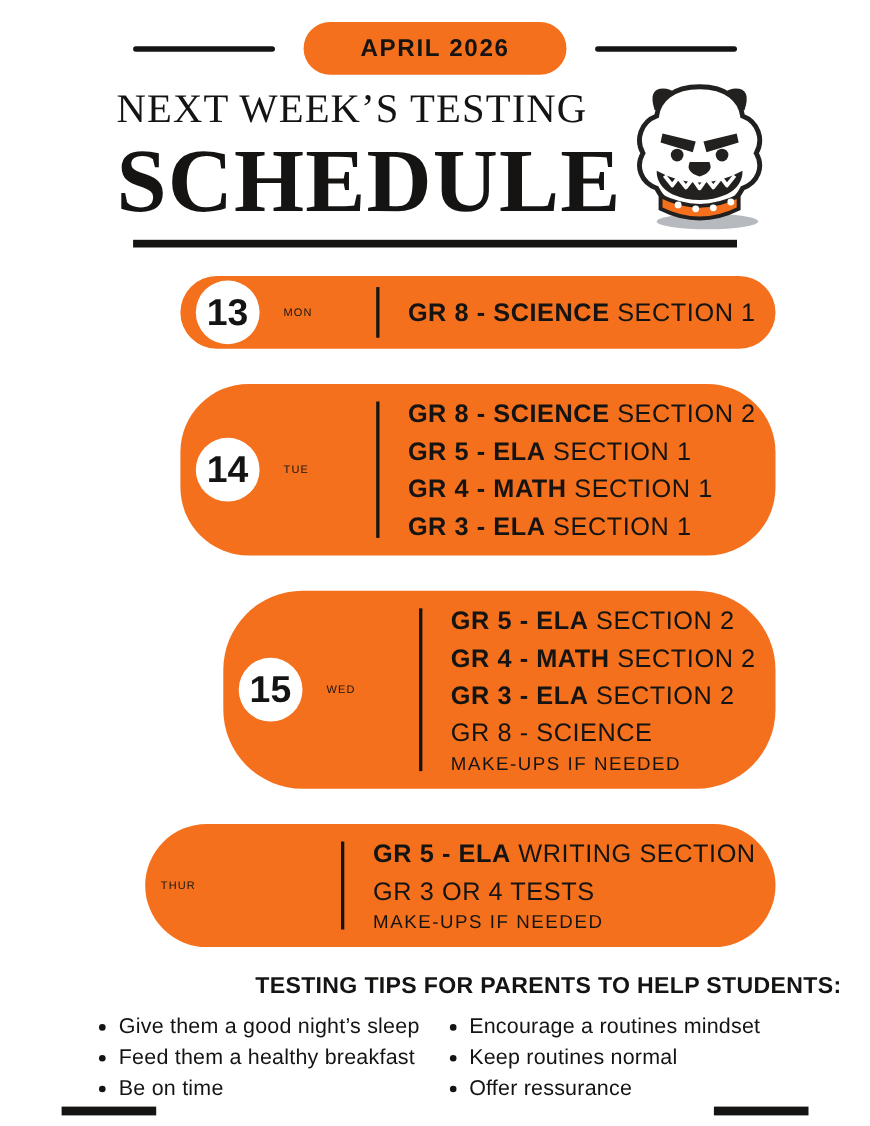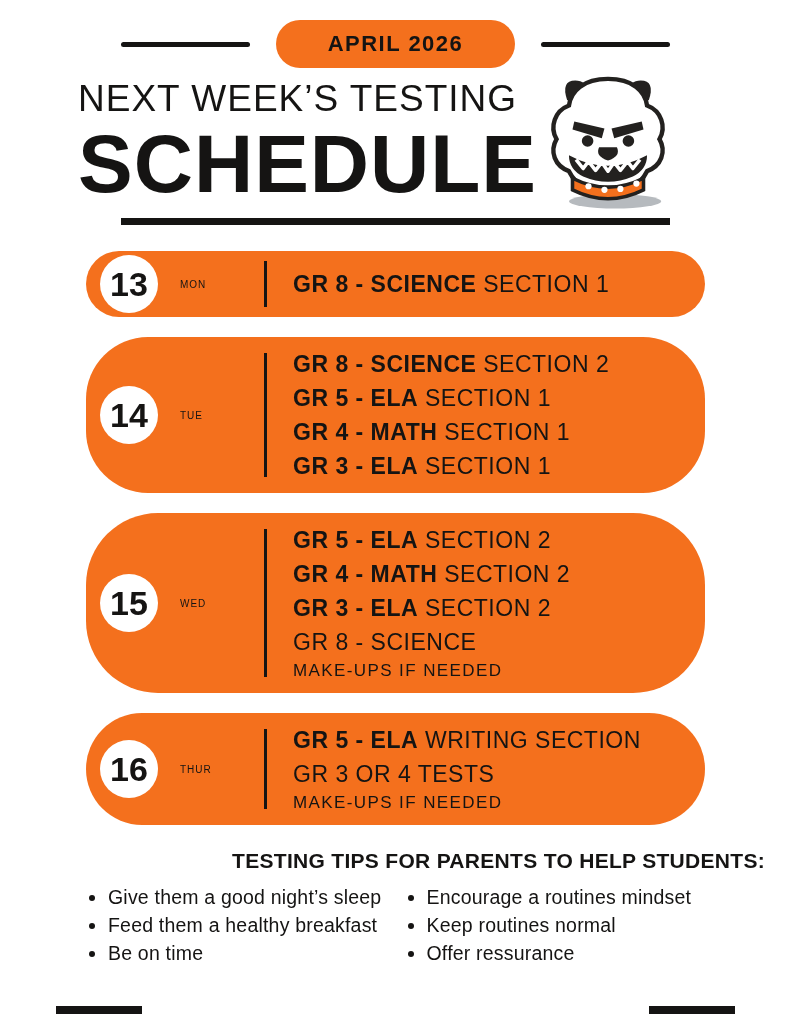--- a/index.html
+++ b/index.html
@@ -12,28 +12,28 @@
   
   .top-band { display:flex; align-items:center; gap:26px; margin:20px 95px 0; }
   .rule { flex:1; height:5px; background:var(--ink,#151413); border-radius:3px; }
   .badge {
     background:var(--orange,#F4701D); color:var(--ink,#151413);
     font-weight:700; font-size:22px; letter-spacing:1.5px;
     padding:11px 52px; border-radius:999px; white-space:nowrap;
   }
 
   
-  .title-row { display:flex; justify-content:flex-start; align-items:flex-start; padding:10px 58px 0 52px; }
+  .title-row { display:flex; justify-content:flex-end; align-items:flex-start; padding:10px 58px 0 52px;font-family:Liberation Serif, serif; }
   .subtitle { font-size:37px; letter-spacing:1px; font-weight:400; }
   .big-title { font-size:82px; font-weight:700; letter-spacing:1px; line-height:0.98; margin-top:4px; }
   .mascot { width:142px; height:142px; margin-top:-8px; flex:0 0 auto; }
   .heavy-rule { height:7px; background:var(--ink,#151413); margin:6px 95px 0; }
 
   
-  .rows { display:flex; flex-direction:column; gap:20px; margin:26px 60px 0; }
+  .rows { display:flex; flex-direction:column; gap:32px; margin:26px 60px 0;align-items:flex-end; }
   .row { background:var(--orange,#F4701D); display:flex; align-items:center; padding:10px 18px 10px 14px; }
   .row.r1 { border-radius:44px; padding-top:4px; padding-bottom:4px; }
   .row.r2 { border-radius:62px; }
   .row.r3 { border-radius:72px; }
   .row.r4 { border-radius:58px; }
   .day-group { flex:0 0 164px; width:164px; display:flex; align-items:center; gap:22px; }
   .day-circle {
     width:58px; height:58px; border-radius:50%; background:#ffffff;
     display:flex; align-items:center; justify-content:center;
     font-size:34px; font-weight:700; flex:0 0 auto;
@@ -139,23 +139,20 @@
         <div class="line"><span class="b">GR 5 - ELA</span><span class="n"> SECTION 2</span></div>
         <div class="line"><span class="b">GR 4 - MATH</span><span class="n"> SECTION 2</span></div>
         <div class="line"><span class="b">GR 3 - ELA</span><span class="n"> SECTION 2</span></div>
         <div class="line"><span class="b"></span><span class="n">GR 8 - SCIENCE</span></div>
         <div class="line small"><span class="n">MAKE-UPS IF NEEDED</span></div>
       </div>
     </div>
 
     <div class="row r4">
       <div class="day-group">
-        <div class="day-circle">
-            <span>16</span>
-          </div>
         <div class="weekday">THUR</div>
       </div>
       <div class="vdiv"></div>
       <div class="lines">
         <div class="line"><span class="b">GR 5 - ELA</span><span class="n"> WRITING SECTION</span></div>
         <div class="line"><span class="n">GR 3 OR 4 TESTS</span></div>
         <div class="line small"><span class="n">MAKE-UPS IF NEEDED</span></div>
       </div>
     </div>
 

